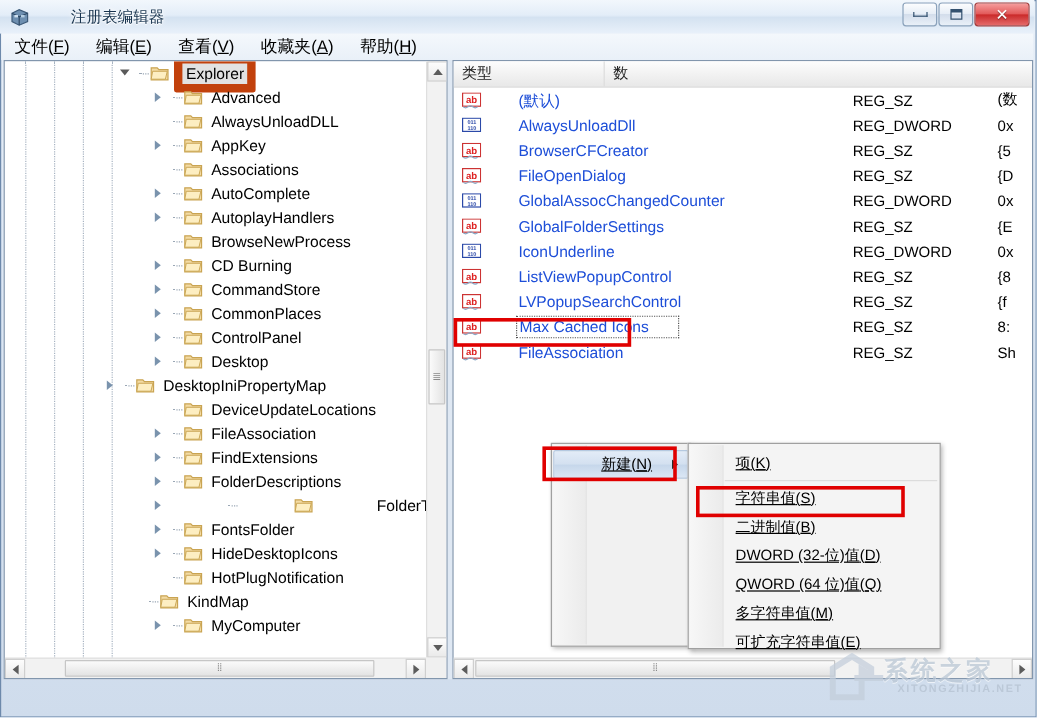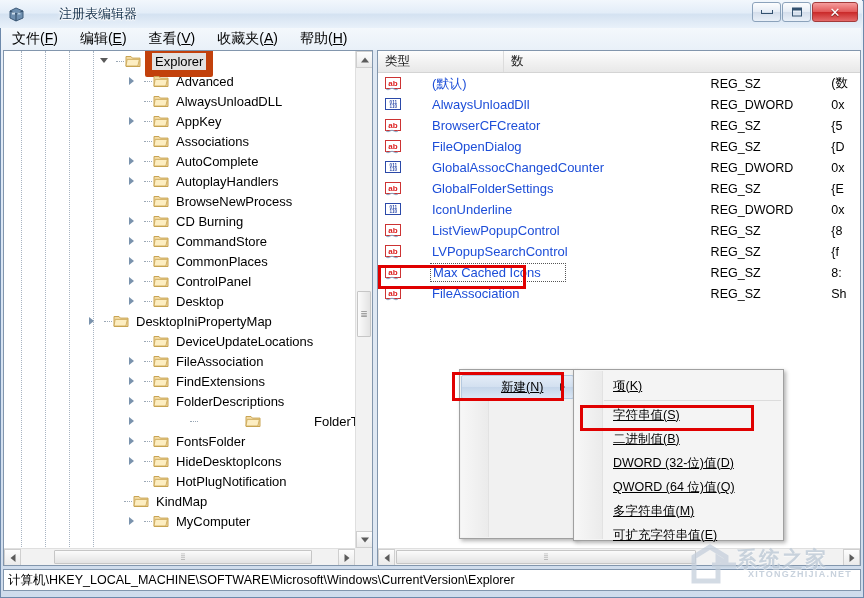--- a/index.html
+++ b/index.html
@@ -788,23 +788,20 @@
         <div class="ctx-item"><span>QWORD (64 位)值</span><span>(<u>Q</u>)</span></div>
         <div class="ctx-item"><span>多字符串值</span><span>(<u>M</u>)</span></div>
         <div class="ctx-item"><span>可扩充字符串值</span><span>(<u>E</u>)</span></div>
       </div>
   </div>
 
   <div class="redbox" style="left:378px;top:265px;width:148px;height:24px;"></div>
   <div class="redbox" style="left:452px;top:372px;width:112px;height:29px;"></div>
   <div class="redbox" style="left:580px;top:405px;width:174px;height:26px;"></div>
 
-  <div class="statusbar">
-    <span class="status-text">计算机\HKEY_LOCAL_MACHINE\SOFTWARE\Microsoft\Windows\CurrentVersion\Explorer</span>
-  </div>
 
   <div class="watermark">
     <svg class="wm-mark" width="58" height="44" viewBox="0 0 58 44">
       <path d="M6 38 L6 14 L22 4 L38 14 L38 20 L30 15 L30 38 Z" fill="none" stroke="#c3cedb" stroke-width="5"></path>
       <path d="M24 22 L48 22" stroke="#c3cedb" stroke-width="5"></path>
     </svg>
     <div class="wm-text">系统之家</div>
     <div class="wm-sub">XITONGZHIJIA.NET</div>
   </div>
 </div>

